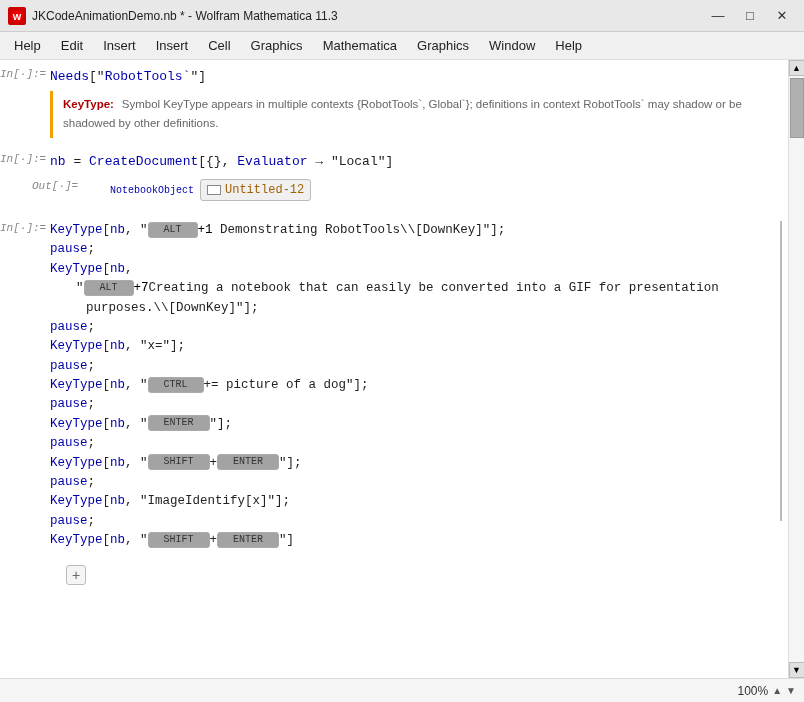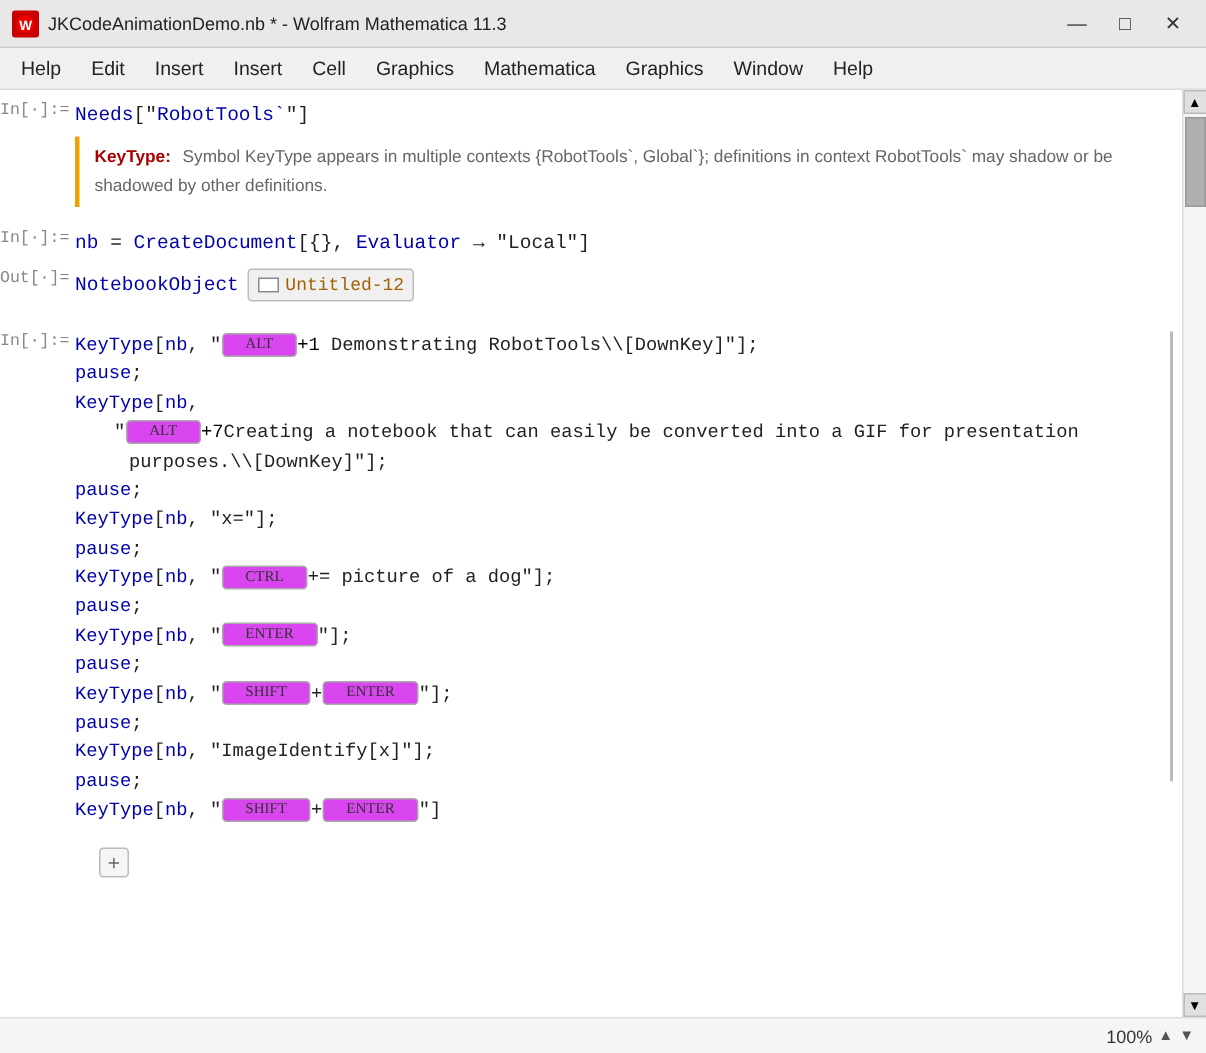--- a/index.html
+++ b/index.html
@@ -138,20 +138,21 @@
     }
     .cell-label {
       width: 50px;
       font-size: 11px;
       color: #888;
       font-family: 'Courier New', monospace;
       text-align: right;
       padding-right: 6px;
       padding-top: 3px;
       flex-shrink: 0;
+      font-style: italic;
     }
     .cell-content {
       flex: 1;
       padding: 2px 0;
       font-family: 'Courier New', monospace;
       font-size: 13px;
       line-height: 1.5;
     }
     .cell-right-bracket {
       width: 14px;
@@ -168,29 +169,29 @@
     
     .kw-blue { color: #00a; }
     .kw-dark { color: #222; }
     .warning-text { color: #666; font-size: 11.5px; font-family: Liberation Sans, sans-serif; }
     .warning-label { color: #a00; font-weight: bold; font-family: Arial, sans-serif; font-size: 11.5px; }
 
     
     .key-badge {
       display: inline-flex;
       align-items: center;
-      background: #d946ef;
+      background: #a3a3a3;
       border: 1px solid #aaa;
       border-radius: 3px;
       padding: 0 15px;
       font-size: 10px;
       color: #333;
       vertical-align: middle;
       line-height: 1.4;
-      font-family: Liberation Serif, serif;
+      font-family: Liberation Mono, monospace;
     }
 
     
     .output-cell {
       display: flex;
       align-items: center;
       gap: 6px;
     }
     .notebook-btn {
       background: #f0f0f0;
@@ -309,24 +310,24 @@
       <div class="cell-label">In[·]:=</div>
       <div class="cell-content">
         <span class="code-line"><span class="kw-blue">nb</span> <span class="kw-dark">=</span> <span class="kw-blue">CreateDocument</span><span class="kw-dark">[{}, </span><span class="kw-blue">Evaluator</span><span class="kw-dark"> → "</span><span class="kw-dark">Local</span><span class="kw-dark">"]</span></span>
       </div>
       <div class="cell-right-bracket">
           <div class="cell-right-line"></div>
         </div>
     </div>
 
     <div class="cell-row" style="margin-top:2px;">
-      <div class="cell-label" style="color:#888;">Out[·]=</div>
+      <div class="cell-label" style="color:#888;margin-left:32px;">Out[·]=</div>
       <div class="cell-content">
         <div class="output-cell">
-          <span class="kw-blue" style="font-size:13px; font-family:'Courier New',monospace;">NotebookObject</span>
+          <span class="kw-blue" style="font-size:10px; font-family:'Courier New',monospace;margin-left:28px;">NotebookObject</span>
           <span class="notebook-btn">
             <span class="notebook-icon"></span>
             <span style="font-size:12px; color:#a16207;">Untitled-12</span>
           </span>
         </div>
       </div>
       <div class="cell-right-bracket">
           <div class="cell-right-line"></div>
         </div>
     </div>

